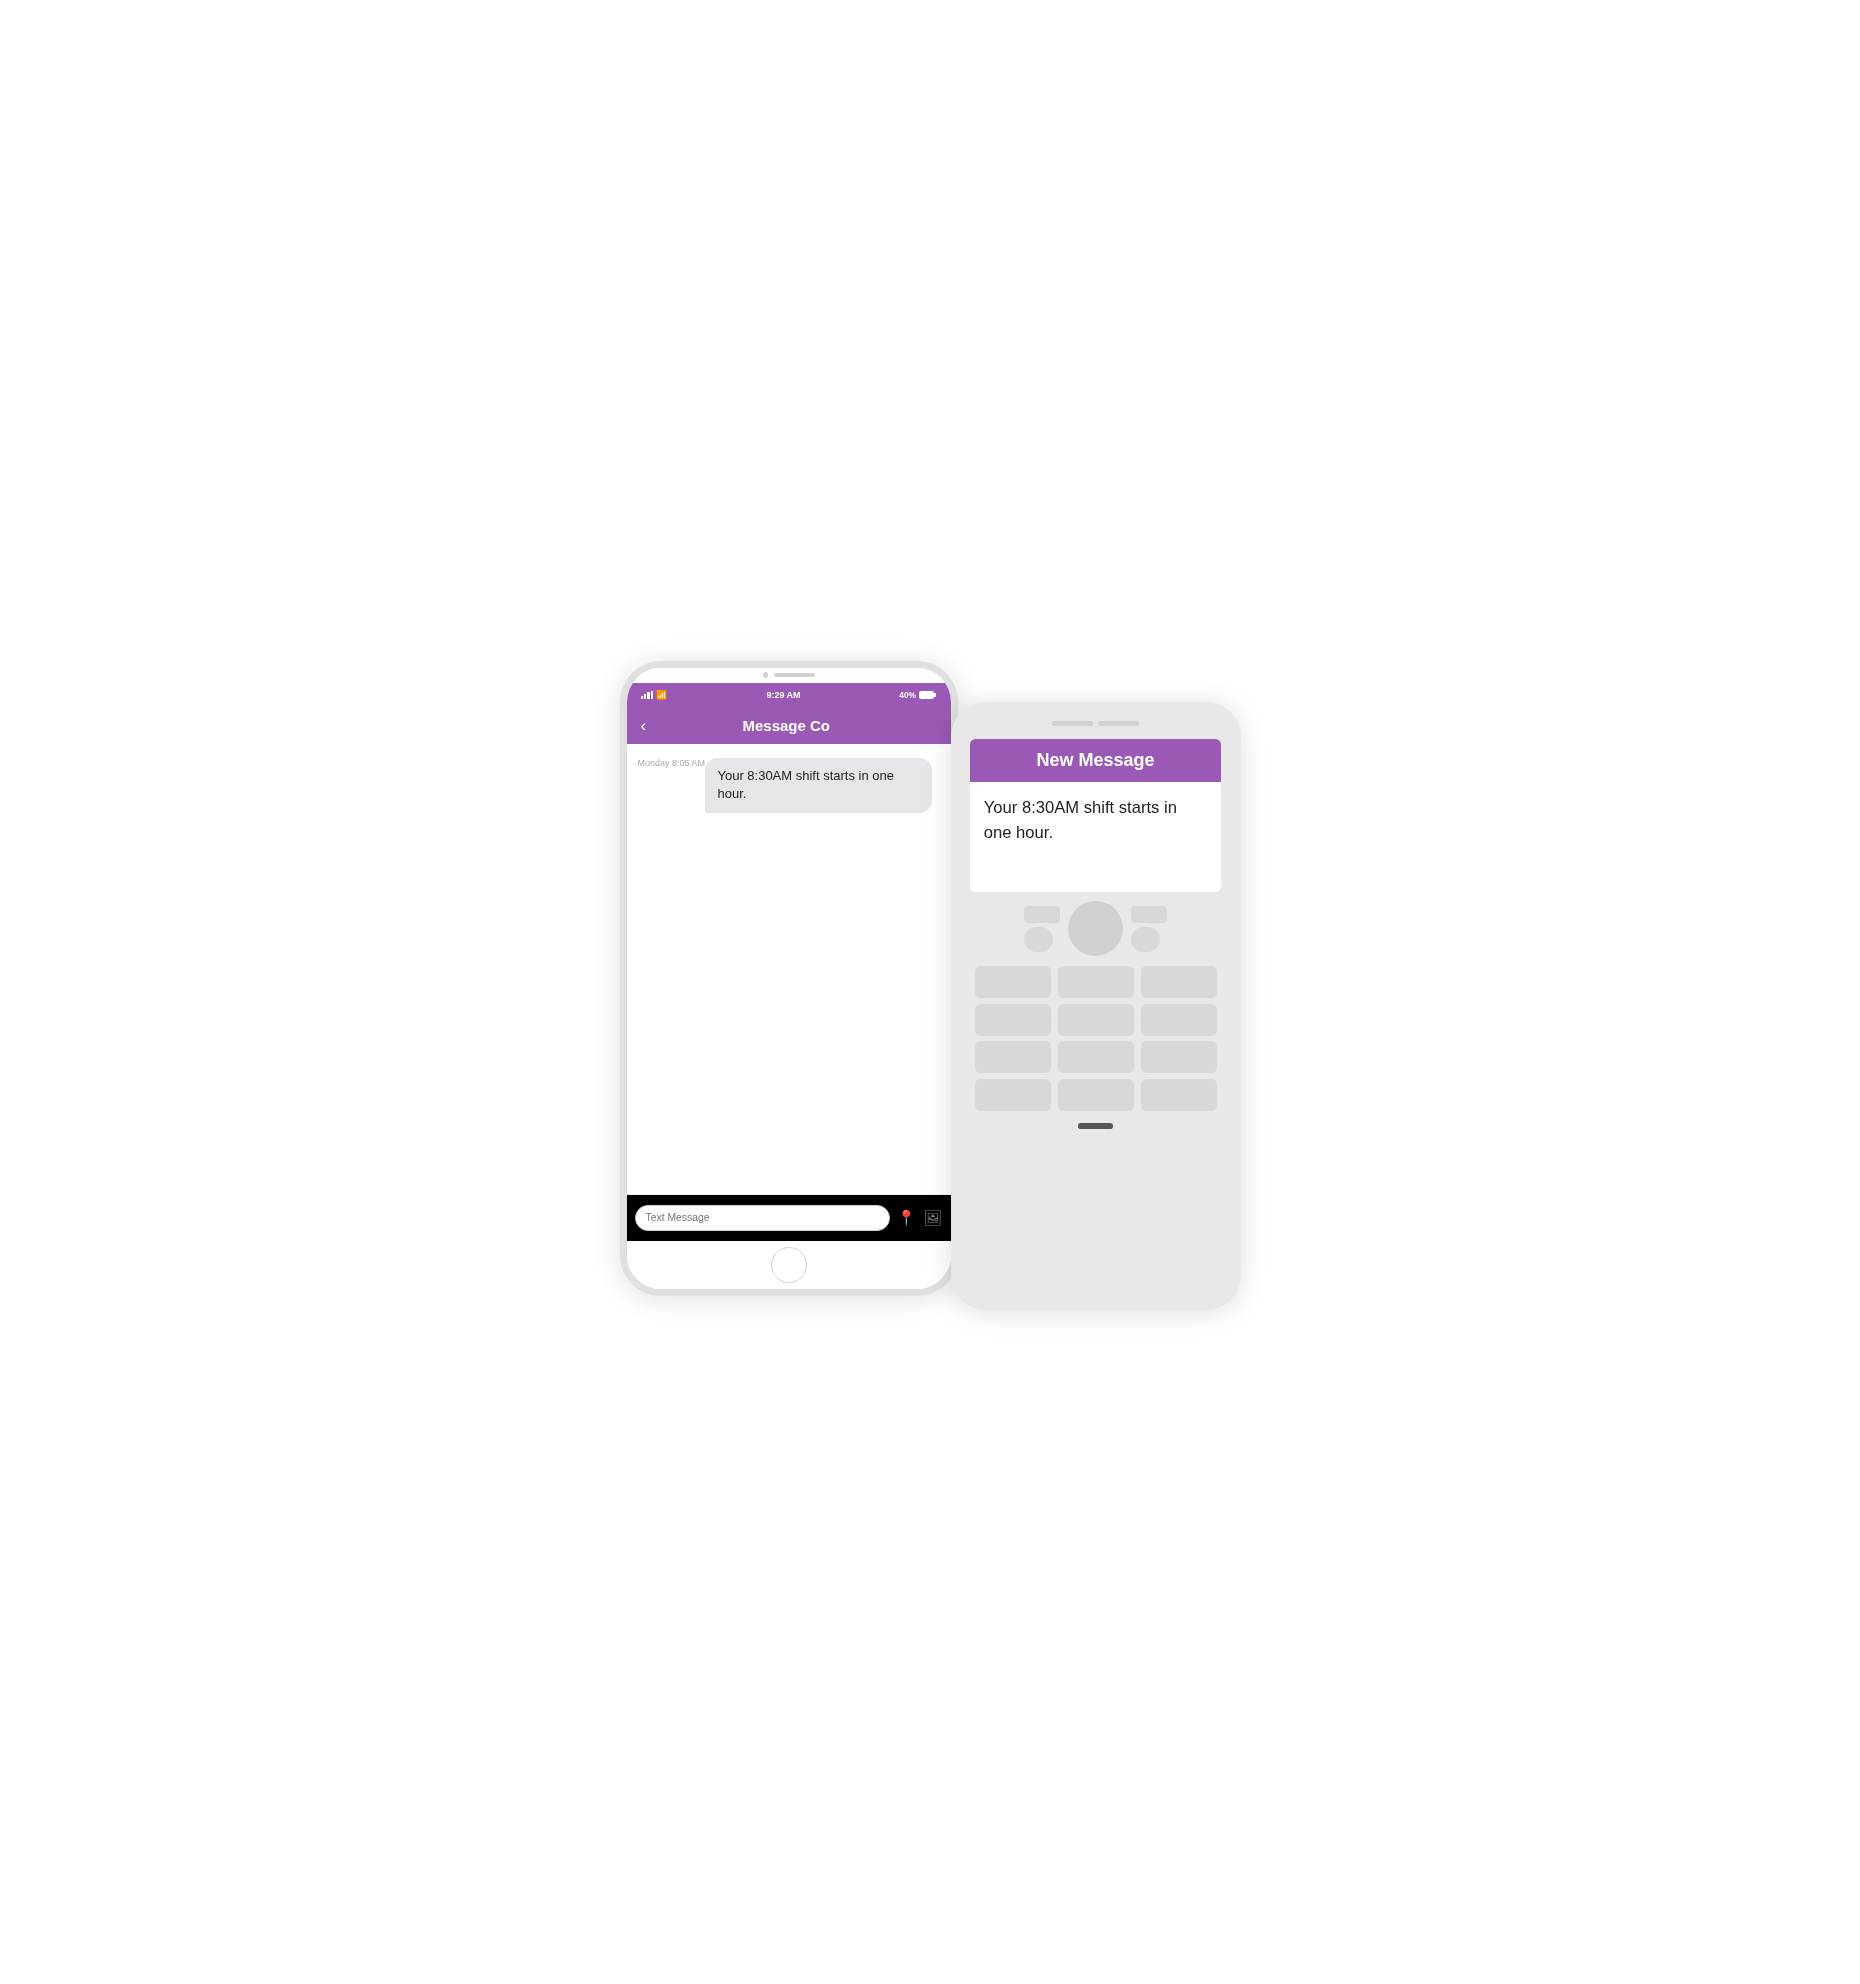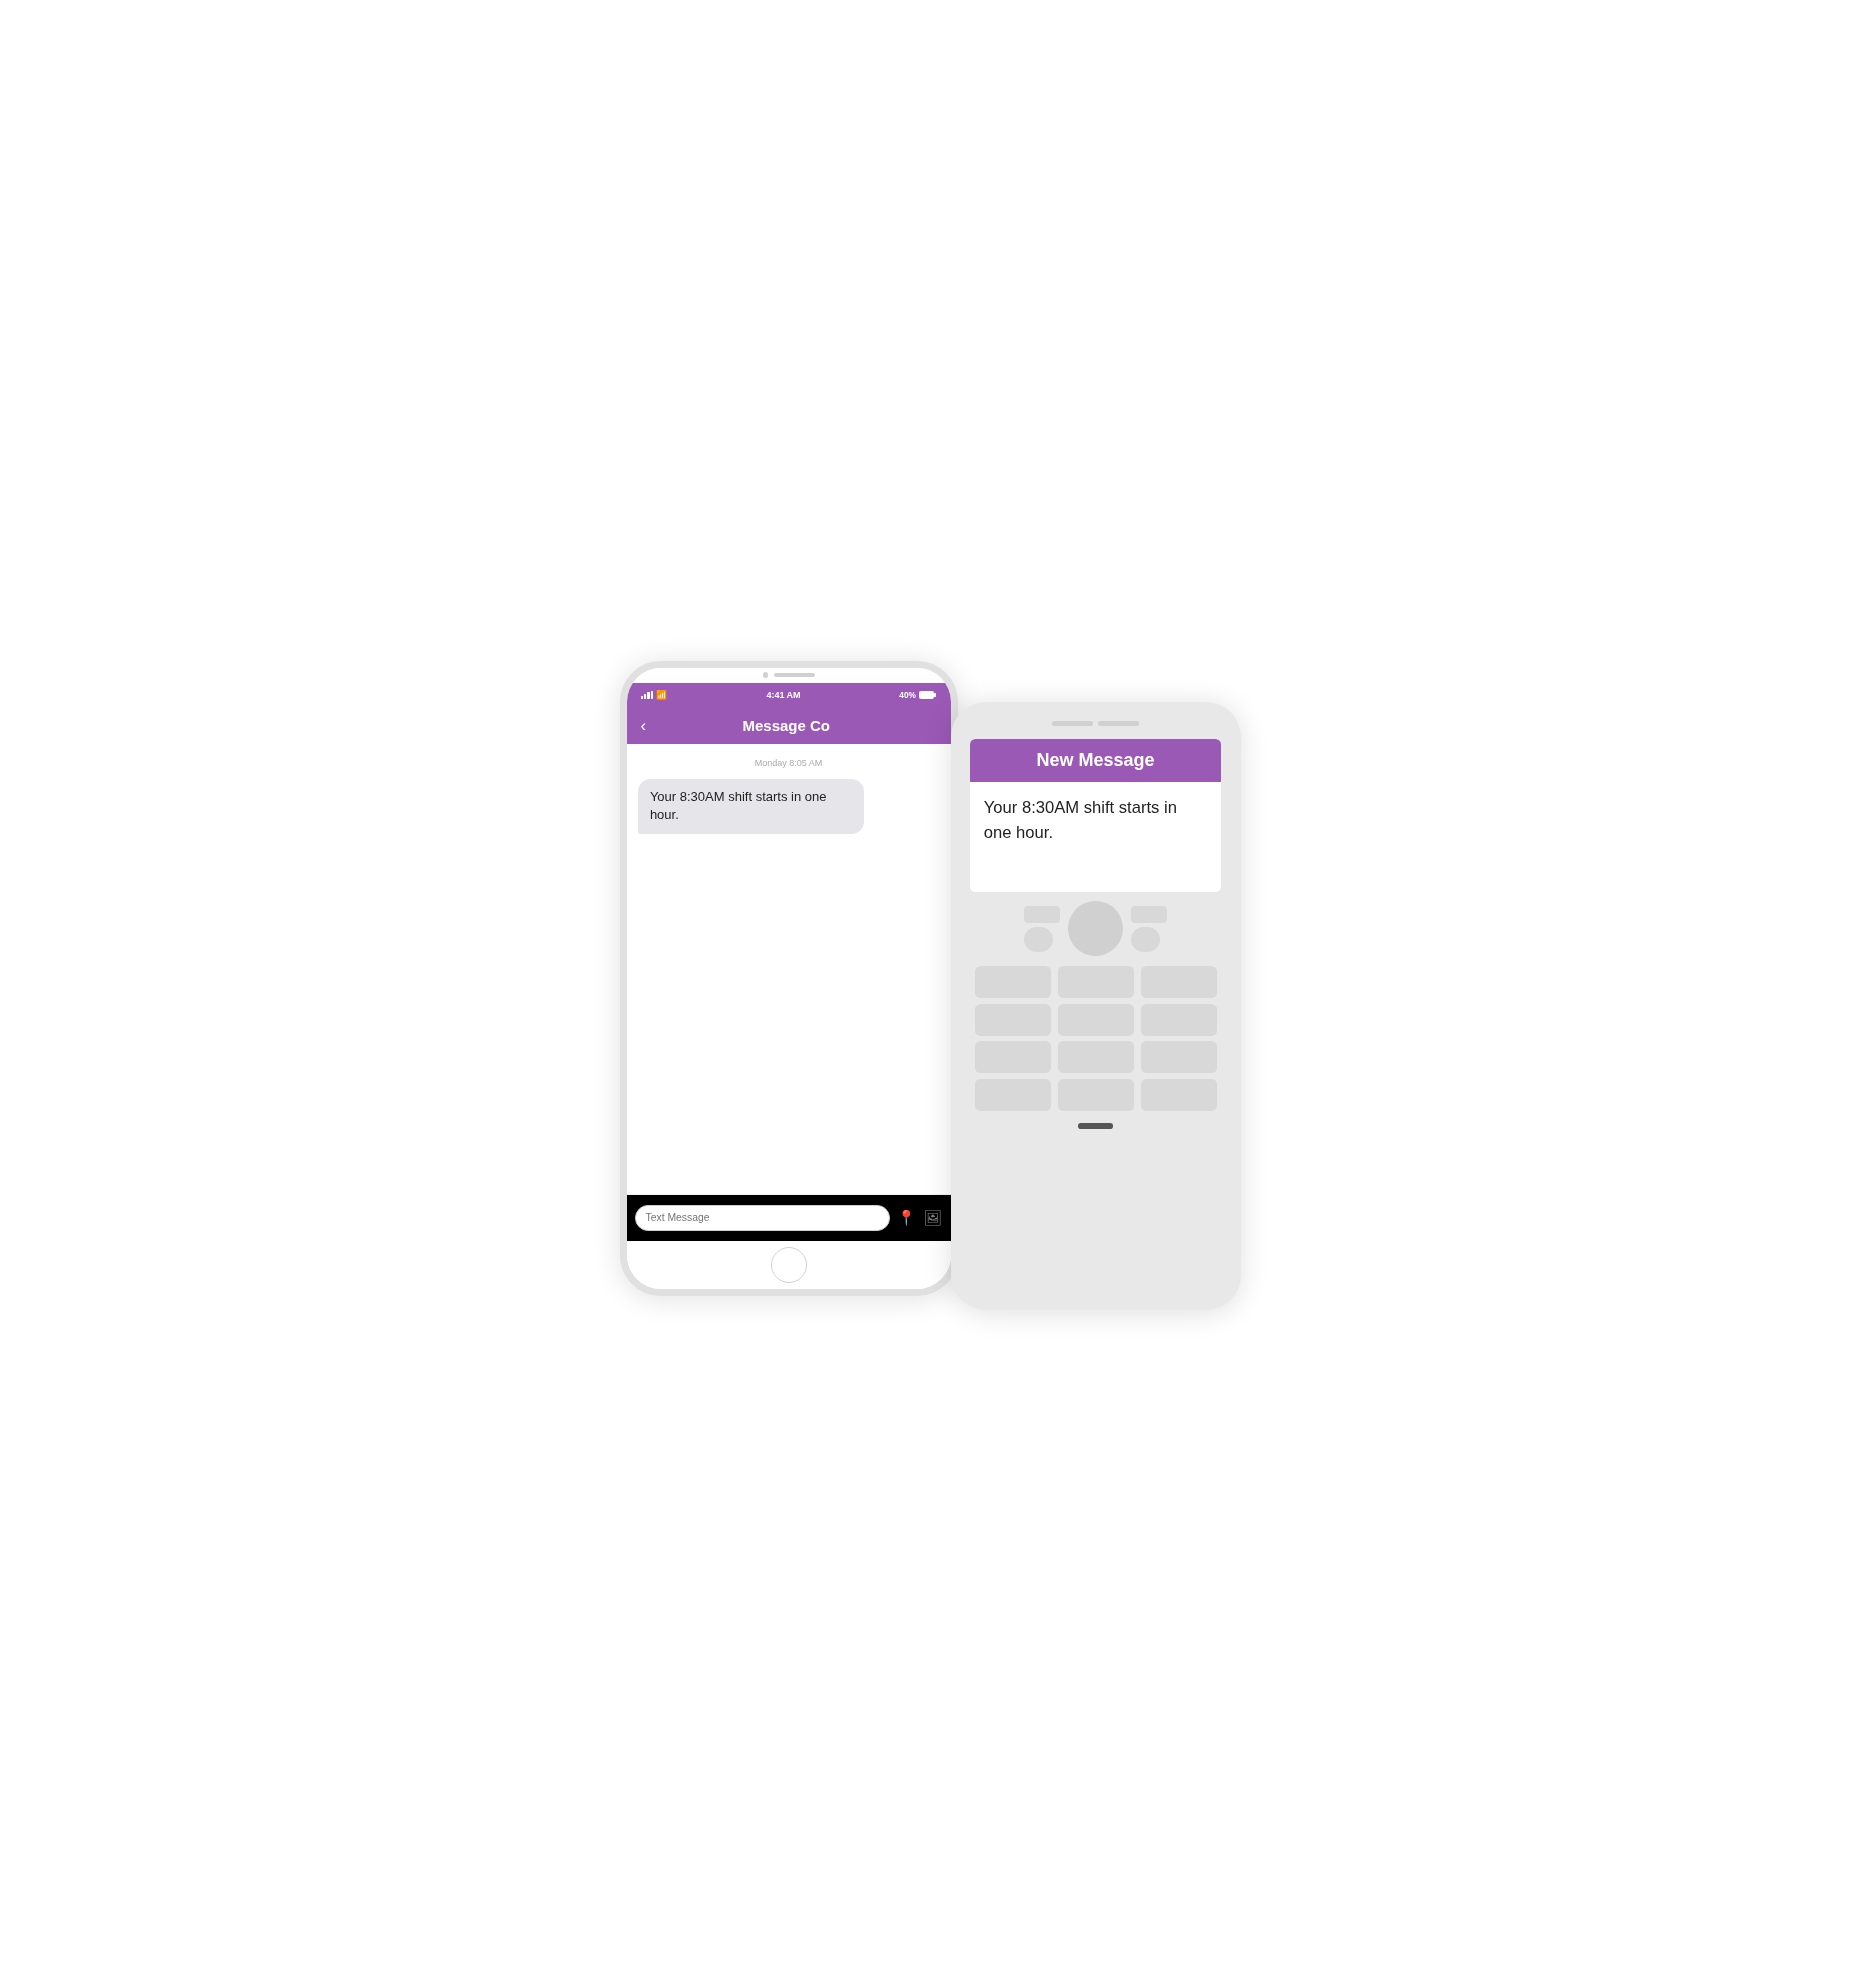--- a/index.html
+++ b/index.html
@@ -145,21 +145,21 @@
       margin-right: 21px;
     }
 
     
     .phone-message-area {
       flex: 1;
       background: #fff;
       overflow-y: auto;
       padding: 14px 11px 7px;
       display: flex;
-      flex-direction: column;
+      flex-direction: row;
     }
     .message-timestamp {
       text-align: center;
       color: #aaa;
       font-size: 9px;
       margin-bottom: 11px;
     }
     .message-bubble {
       background: #e5e5ea;
       border-radius: 12.4px 12.4px 12.4px 2.8px;
@@ -350,21 +350,21 @@
     <div class="phone-status-bar">
       <div class="status-left">
         <div class="signal-bars">
           <div class="signal-bar" style="height:2.8px"></div>
           <div class="signal-bar" style="height:4.8px"></div>
           <div class="signal-bar" style="height:7px"></div>
           <div class="signal-bar" style="height:8.3px"></div>
         </div>
         <span class="wifi-icon">📶</span>
       </div>
-      <span>4:41 AM</span>
+      <span>9:29 AM</span>
       <div class="status-right">
         <span>40%</span>
         <div class="battery-icon">
           <div class="battery-body">
               <div class="battery-fill"></div>
             </div>
           <div class="battery-tip"></div>
         </div>
       </div>
     </div>

